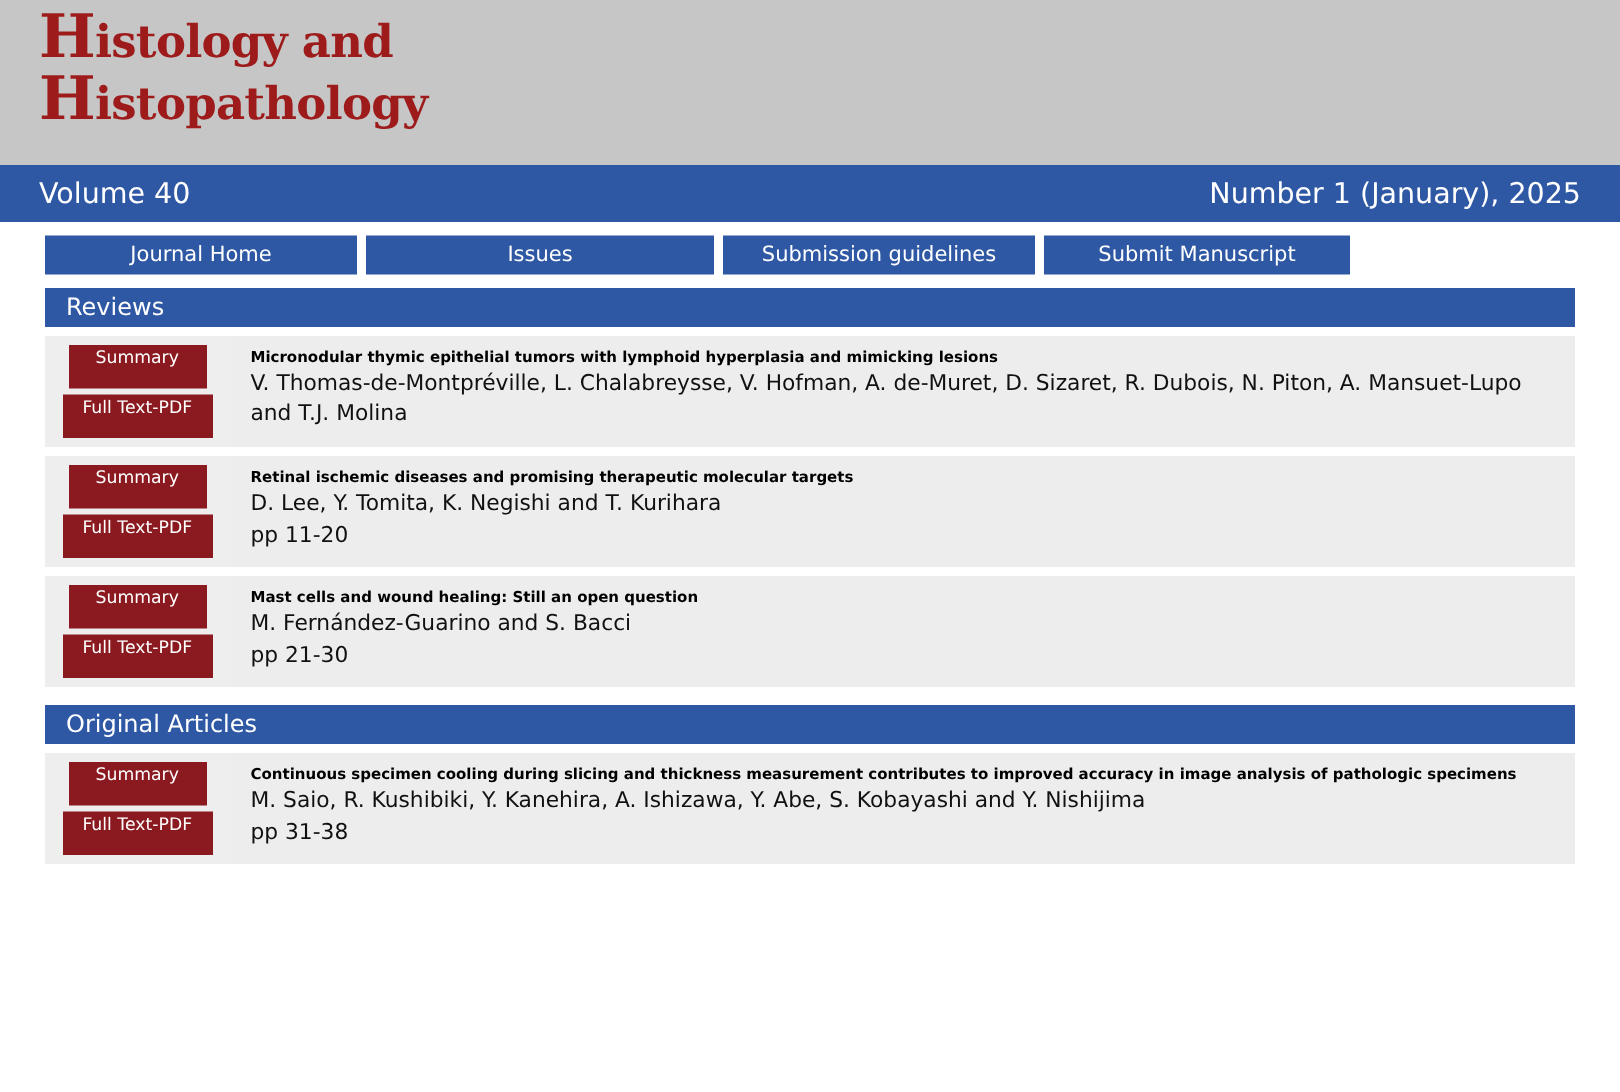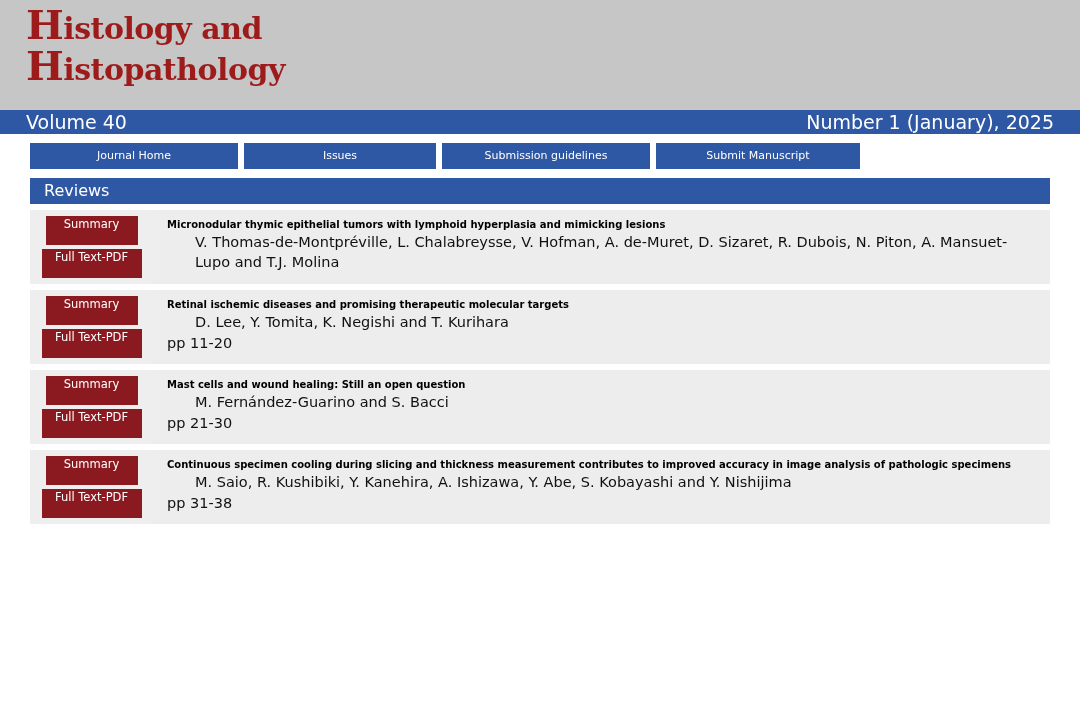--- a/index.html
+++ b/index.html
@@ -41,51 +41,51 @@
     font-style: italic;
     font-size: 12.5px;
     margin-top: 6px;
     border-top: 2px solid #9e1b1b;
     padding-top: 3px;
     width: 258px;
   }
 
   
   .volbar {
-    height: 24px;
+    height: 38px;
     background: #2e57a4;
     color: #ffffff;
     display: flex;
     align-items: center;
     justify-content: space-between;
     padding: 0 26px;
     font-size: 19px;
     gap: 16px;
   }
 
   
   .navrow {
     display: flex;
     gap: 6px;
     padding: 9px 0 9px 30px;
     background: #ffffff;
   }
   .navbtn {
     background: #2e57a4;
     color: #ffffff;
-    font-size: 11px;
+    font-size: 14px;
     height: 26px;
     line-height: 26px;
     text-align: center;
     cursor: pointer;
     padding: 0 10px;
     white-space: nowrap;
   }
   .navbtn.w1 { width: 208px; }
-  .navbtn.w2 { width: 192px; }
+  .navbtn.w2 { width: 232px; }
   .navbtn.w3 { width: 208px; }
   .navbtn.w4 { width: 204px; }
 
   
   .content {
     padding: 0 30px 0 30px;
   }
   .sec-header {
     background: #2e57a4;
     color: #ffffff;
@@ -132,21 +132,20 @@
     font-size: 10px;
     font-weight: bold;
     color: #000000;
     line-height: 1.33;
   }
   .art-authors {
     font-size: 14.5px;
     color: #111111;
     line-height: 1.33;
     margin-top: 2px;
-    margin-left: 28px;
   }
   .art-pages {
     font-size: 14.5px;
     color: #111111;
     margin-top: 2px;
   }
 </style>
 </head>
 <body>
 
@@ -201,20 +200,21 @@
       <div class="lnk">Summary</div>
       <div class="lnk wide">Full Text-PDF</div>
     </div>
     <div class="art-body">
       <div class="art-title">Mast cells and wound healing: Still an open question</div>
       <div class="art-authors">M. Fernández-Guarino and S. Bacci</div>
       <div class="art-pages">pp 21-30</div>
     </div>
   </div>
 
+  <div class="sec-header spaced">Original Articles</div>
 
   <div class="article">
     <div class="art-links">
       <div class="lnk">Summary</div>
       <div class="lnk wide">Full Text-PDF</div>
     </div>
     <div class="art-body">
       <div class="art-title">Continuous specimen cooling during slicing and thickness measurement contributes to improved accuracy in image analysis of pathologic specimens</div>
       <div class="art-authors">M. Saio, R. Kushibiki, Y. Kanehira, A. Ishizawa, Y. Abe, S. Kobayashi and Y. Nishijima</div>
       <div class="art-pages">pp 31-38</div>

